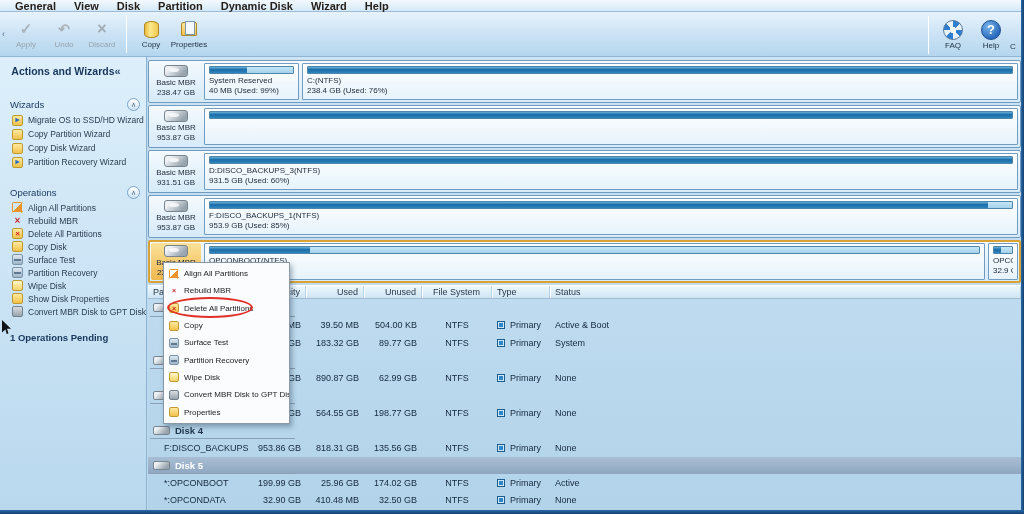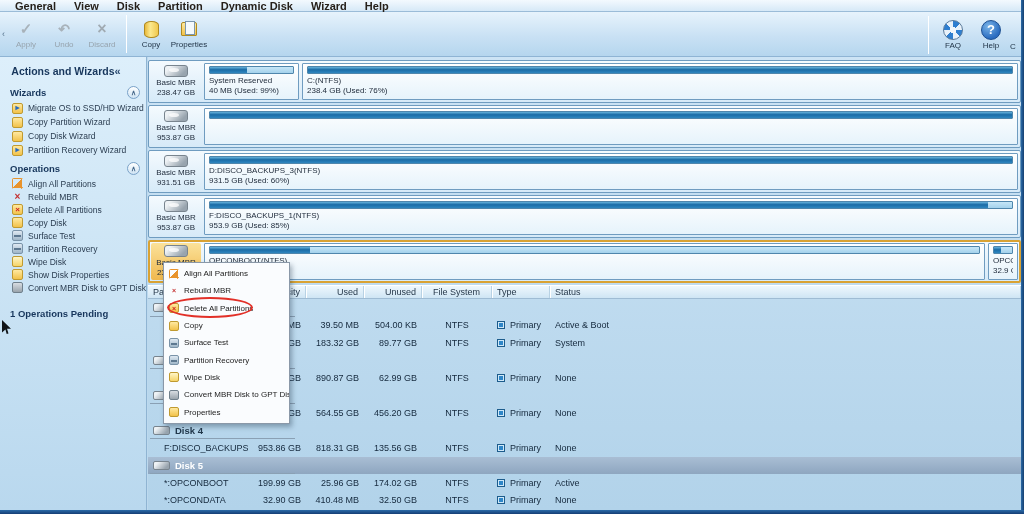--- a/index.html
+++ b/index.html
@@ -43,21 +43,21 @@
     background:radial-gradient(circle at 35% 30%,#7ab4e8,#2a6cc0 70%);border:1px solid #1c4f92;}
   .tb-clip{width:6px;overflow:hidden;font-size:8px;color:#223548;align-self:flex-end;margin-bottom:6px;}
 
   
   #sidebar{position:absolute;left:0;top:57px;width:147px;bottom:4px;
     background:linear-gradient(180deg,#ddeffb,#b9d8ee);border-right:1px solid #8fb4d2;z-index:4;}
   .sb-title{display:flex;justify-content:center;align-items:center;
     padding:8px 24px 4px 10px;font-weight:700;font-size:10.5px;color:#17365c;}
   .sb-collapse{font-size:11px;color:#2a4a70;}
   .sb-sec-h{display:flex;justify-content:space-between;align-items:center;
-    padding:5px 6px 2px 10px;font-weight:700;font-size:9.5px;color:#17365c;}
+    padding:5px 6px 2px 10px;font-weight:400;font-size:9.5px;color:#17365c;margin-top:12px;}
   .sb-circ{width:13px;height:13px;border-radius:50%;border:1px solid #7aa2c8;
     background:linear-gradient(180deg,#ffffff,#cfe4f4);font-size:7px;color:#46688a;
     display:flex;align-items:center;justify-content:center;}
   .sb-item{display:flex;gap:5px;align-items:center;padding:0 0 0 12px;height:13px;
     font-size:8.5px;color:#2a3c50;white-space:nowrap;overflow:hidden;}
   .sec-wiz .sb-item{height:14px;}
   .sb-pending{font-weight:700;font-size:9.5px;color:#17365c;padding:14px 10px 0 10px;}
 
   
   .ic{width:11px;height:11px;flex:none;display:flex;align-items:center;justify-content:center;
@@ -426,21 +426,21 @@
     </div>
 
     <div class="tgroup">
       <span class="gico"></span>
       <span>Disk 3</span>
     </div>
     <div class="trow">
       <span class="td c-part">D:DISCO_BACKUPS_3</span>
       <span class="td c-cap">931.51 GB</span>
       <span class="td c-used">564.55 GB</span>
-      <span class="td c-un">456.20 GB</span>
+      <span class="td c-un">198.77 GB</span>
       <span class="td c-fs">NTFS</span>
       <span class="td c-type">
           <span class="chk"></span>
           <span>Primary</span>
         </span>
       <span class="td c-status">None</span>
     </div>
 
     <div class="tgroup">
       <span class="gico"></span>

